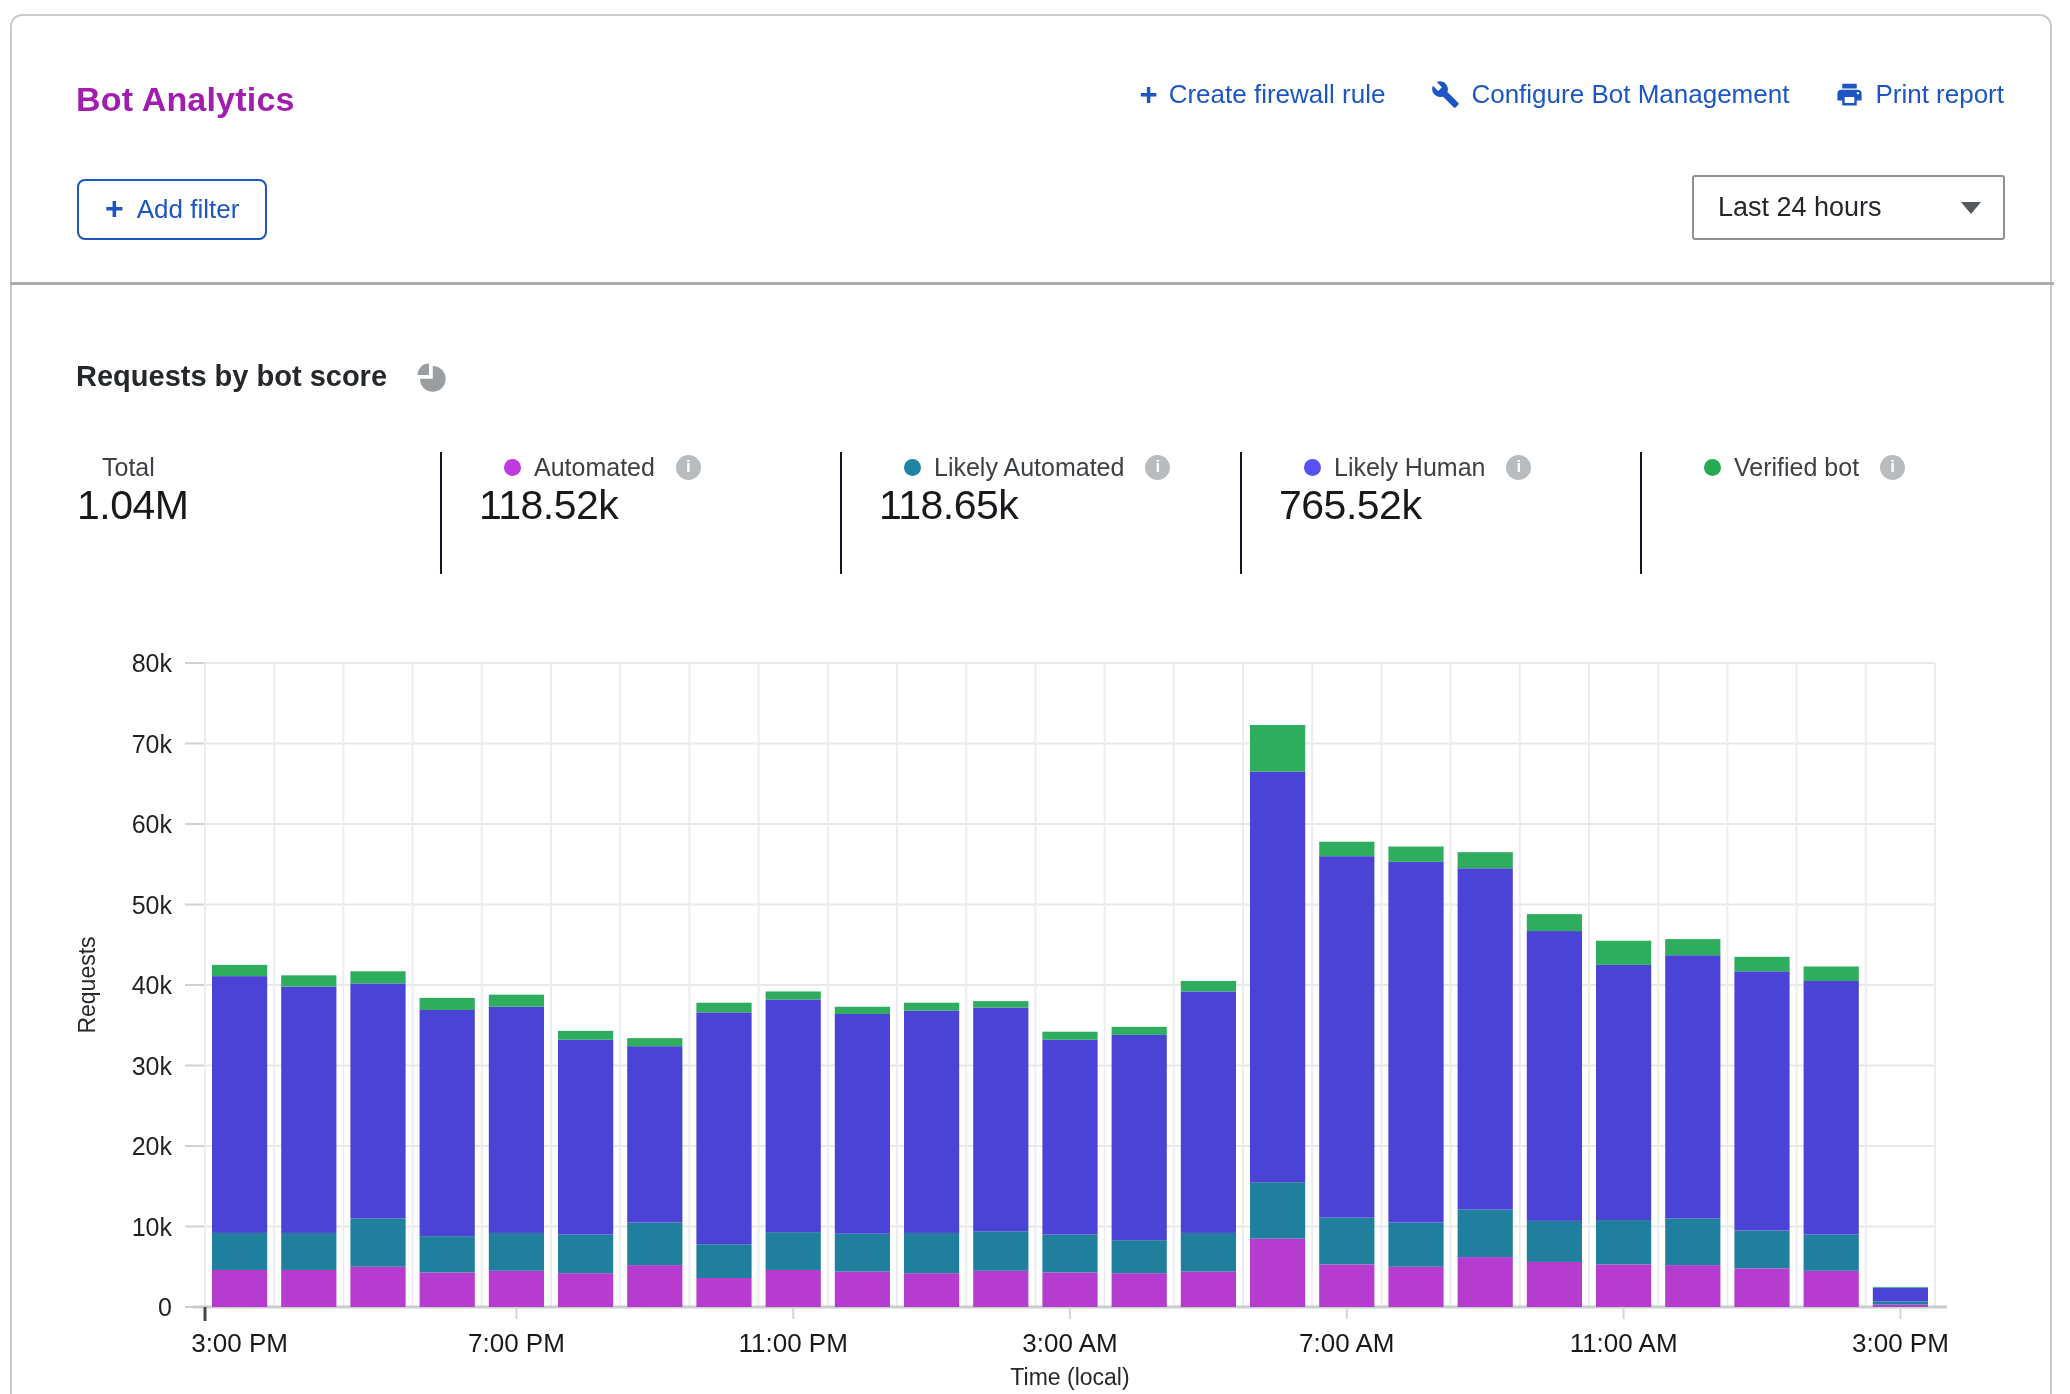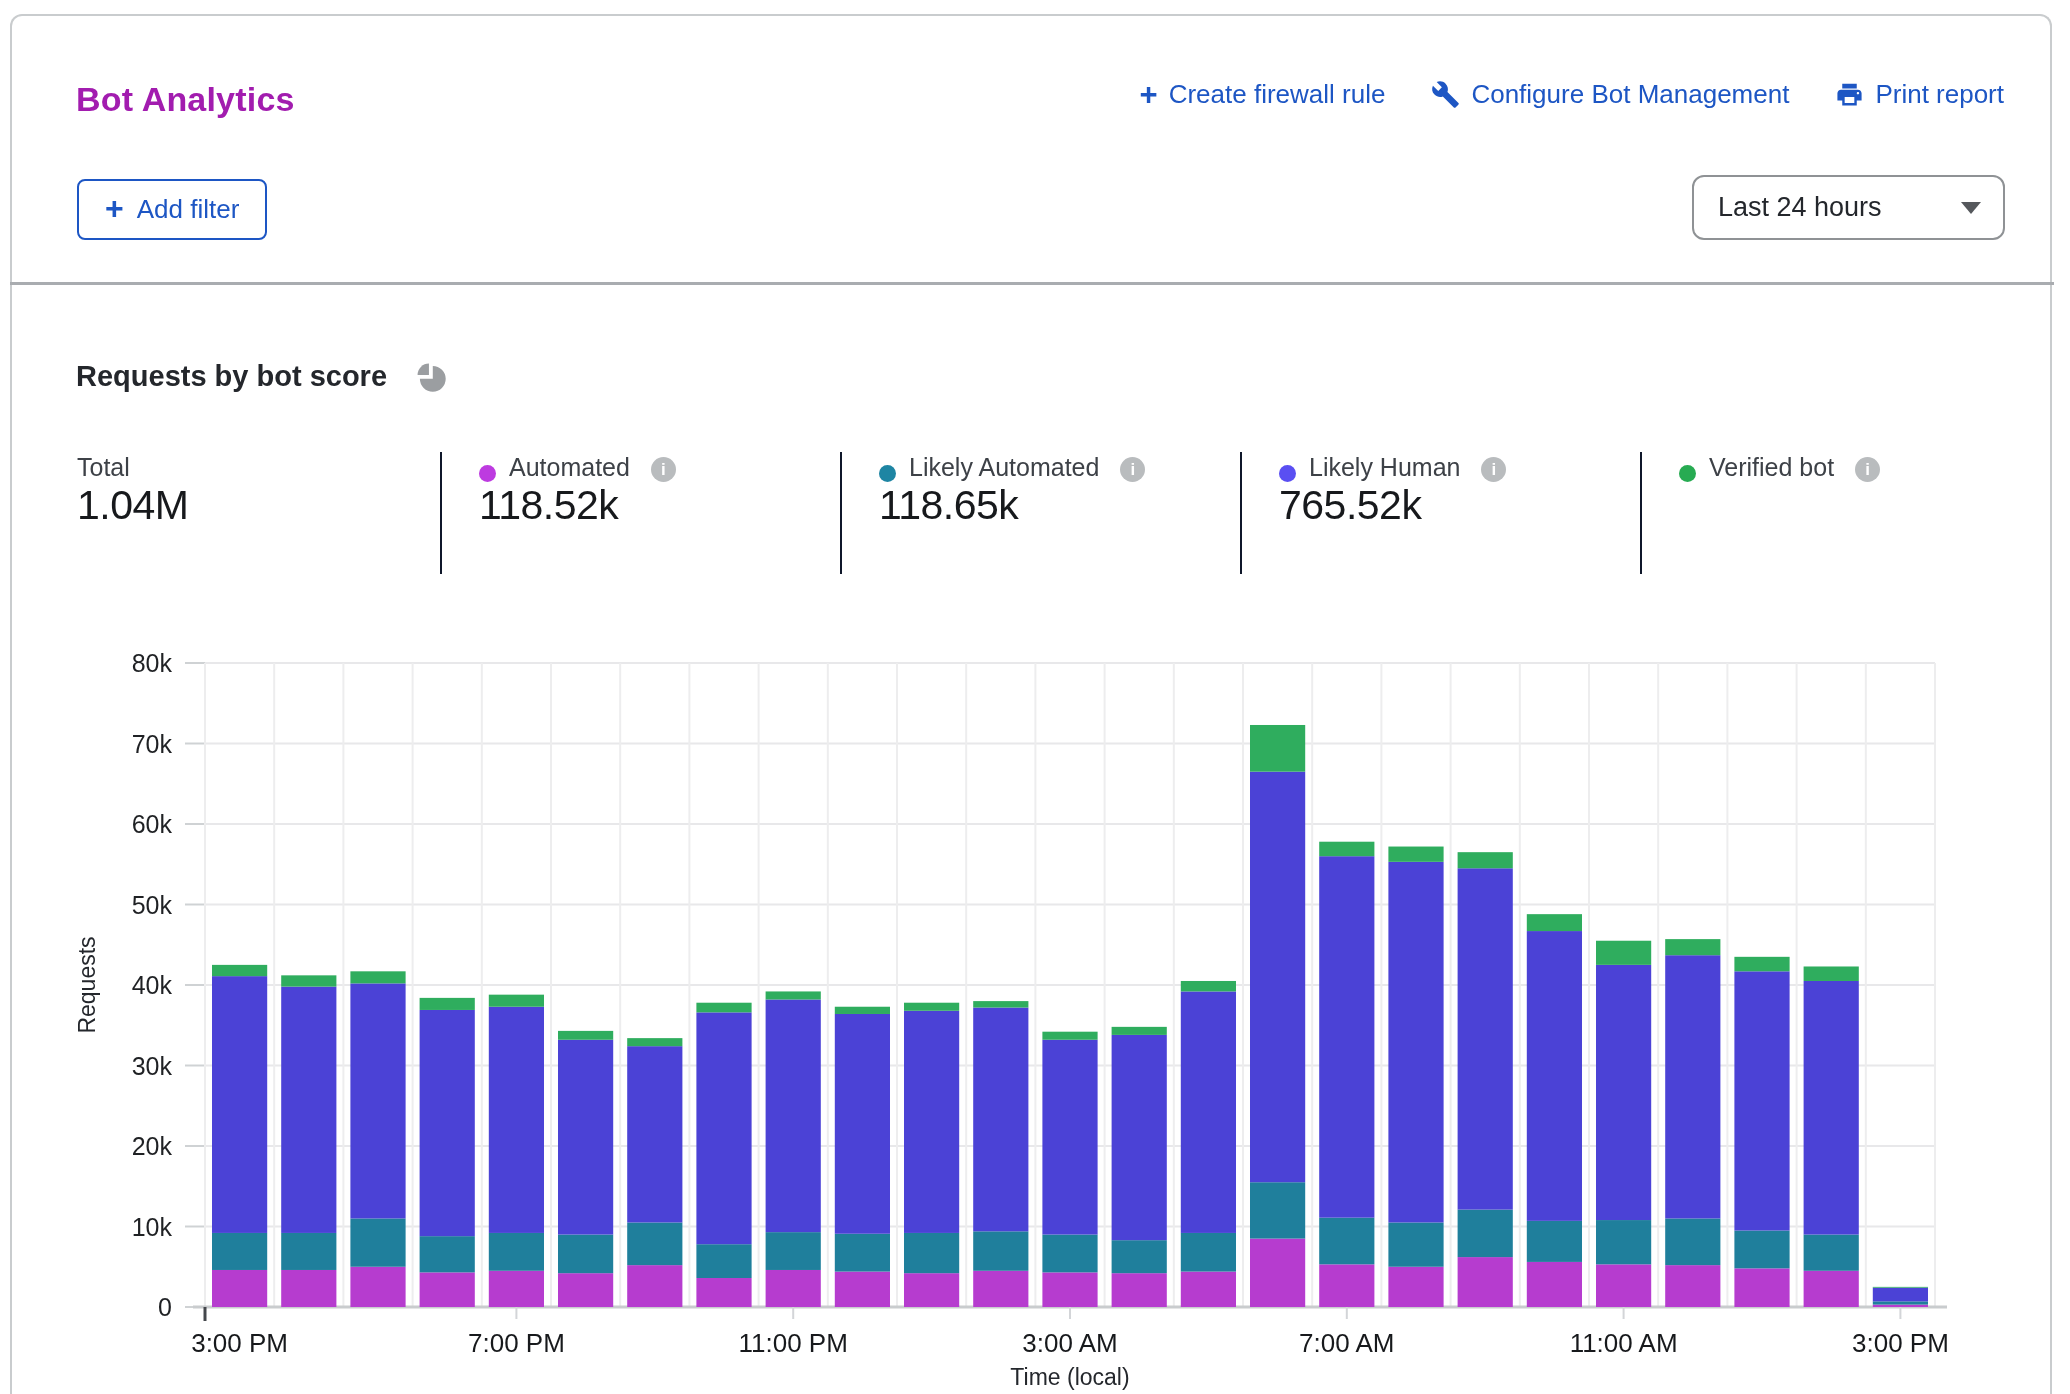--- a/index.html
+++ b/index.html
@@ -14,36 +14,36 @@
   .action{display:flex;align-items:center;gap:11px;color:#1d56c4;font-size:26px;
         font-weight:500;text-decoration:none;cursor:pointer;}
   .plus-glyph{font-size:31px;font-weight:700;line-height:26px;}
   .action svg{width:29px;height:29px;fill:#1d56c4;}
   .add-filter{position:absolute;left:77px;top:179px;height:61px;display:flex;
         align-items:center;gap:13px;background:#fff;border:2px solid #1d56c4;
         border-radius:8px;color:#1d56c4;font-size:26px;font-family:inherit;
         padding:0 26px;cursor:pointer;}
   .add-filter .plus-glyph{font-size:32px;font-weight:600;margin-top:-3px;}
   .range-select{position:absolute;left:1692px;top:175px;width:313px;height:65px;
-        box-sizing:border-box;border:2px solid #8f9295;border-radius:12px;
+        box-sizing:border-box;border:2px solid #8f9295;border-radius:3px;
         display:flex;align-items:center;justify-content:space-between;
         padding:0 22px 0 24px;font-size:27px;color:#24272c;background:#fff;cursor:pointer;}
   .chevron{width:0;height:0;border-left:10px solid transparent;
         border-right:10px solid transparent;border-top:12px solid #55585c;}
   .header-divider{position:absolute;left:10px;top:282px;width:2044px;height:3px;
         background:#a9acb0;}
   .section-title-row{position:absolute;left:76px;top:360px;display:flex;
         align-items:center;gap:29px;}
   .section-title{font-size:29px;font-weight:700;color:#24272c;}
   .pie-icon{width:31px;height:31px;margin-top:2px;}
   .stats{position:absolute;left:77px;top:452px;display:flex;}
   .stat{box-sizing:border-box;height:122px;}
   .stat.first{width:363px;}
   .stat.bordered{width:400px;border-left:2px solid #0f172a;padding-left:37px;}
-  .stat-label-row{display:flex;align-items:flex-end;gap:13px;height:30px;}
+  .stat-label-row{display:flex;align-items:center;gap:13px;height:30px;margin-left:25px;}
   .dot{width:17px;height:17px;border-radius:50%;flex:none;}
   .stat-label{font-size:25px;color:#3d4147;}
   .info-icon{width:25px;height:25px;border-radius:50%;background:#b9bcbe;color:#fff;
         font-size:17px;font-weight:700;display:flex;align-items:center;
         justify-content:center;margin-left:8px;flex:none;cursor:pointer;}
   .stat-value{font-size:41px;font-weight:400;color:#17191c;
         letter-spacing:-.5px;}
   #chart-svg{position:absolute;left:0;top:630px;width:2070px;height:764px;}
   #chart-svg text{font-family:"Liberation Sans",sans-serif;}
 </style>

